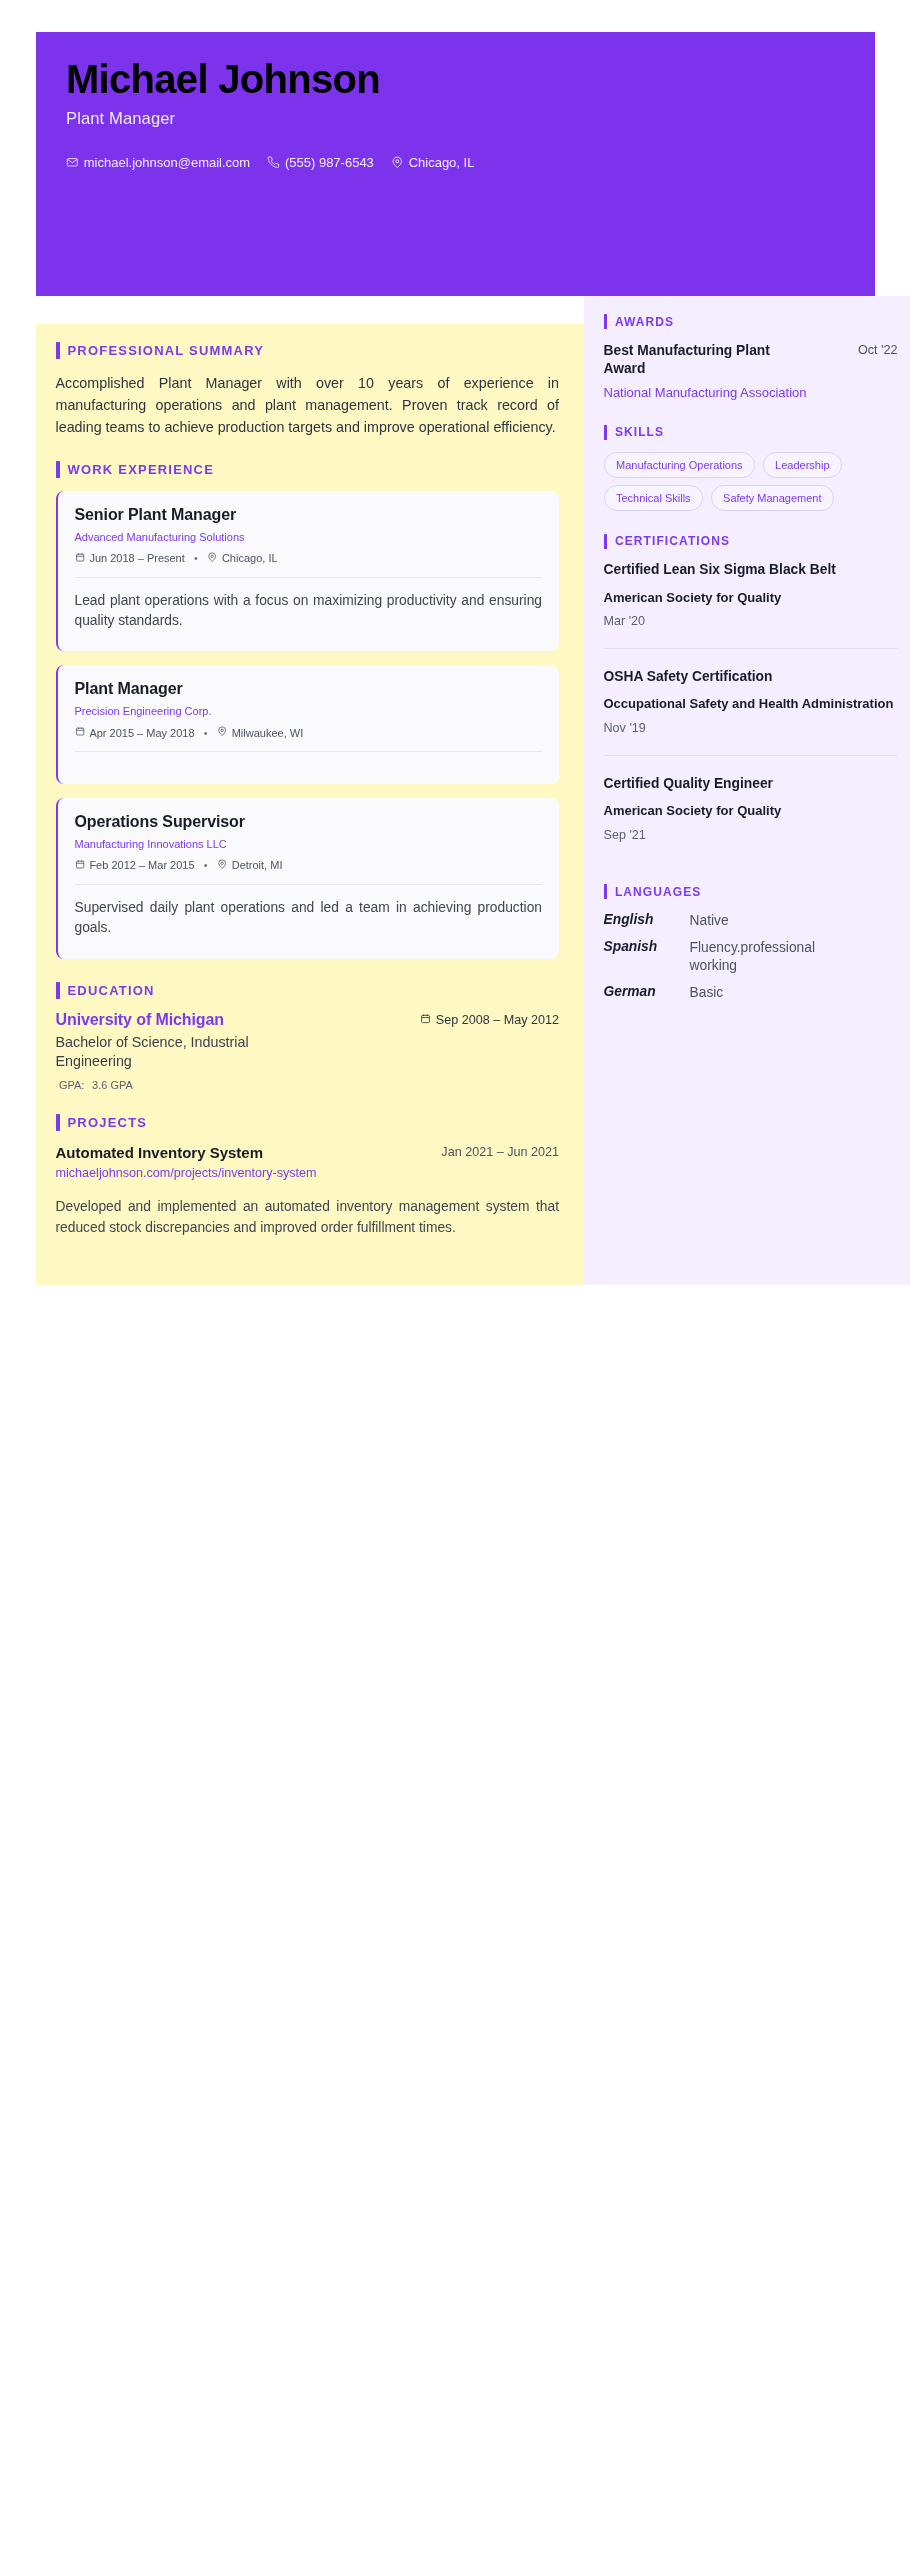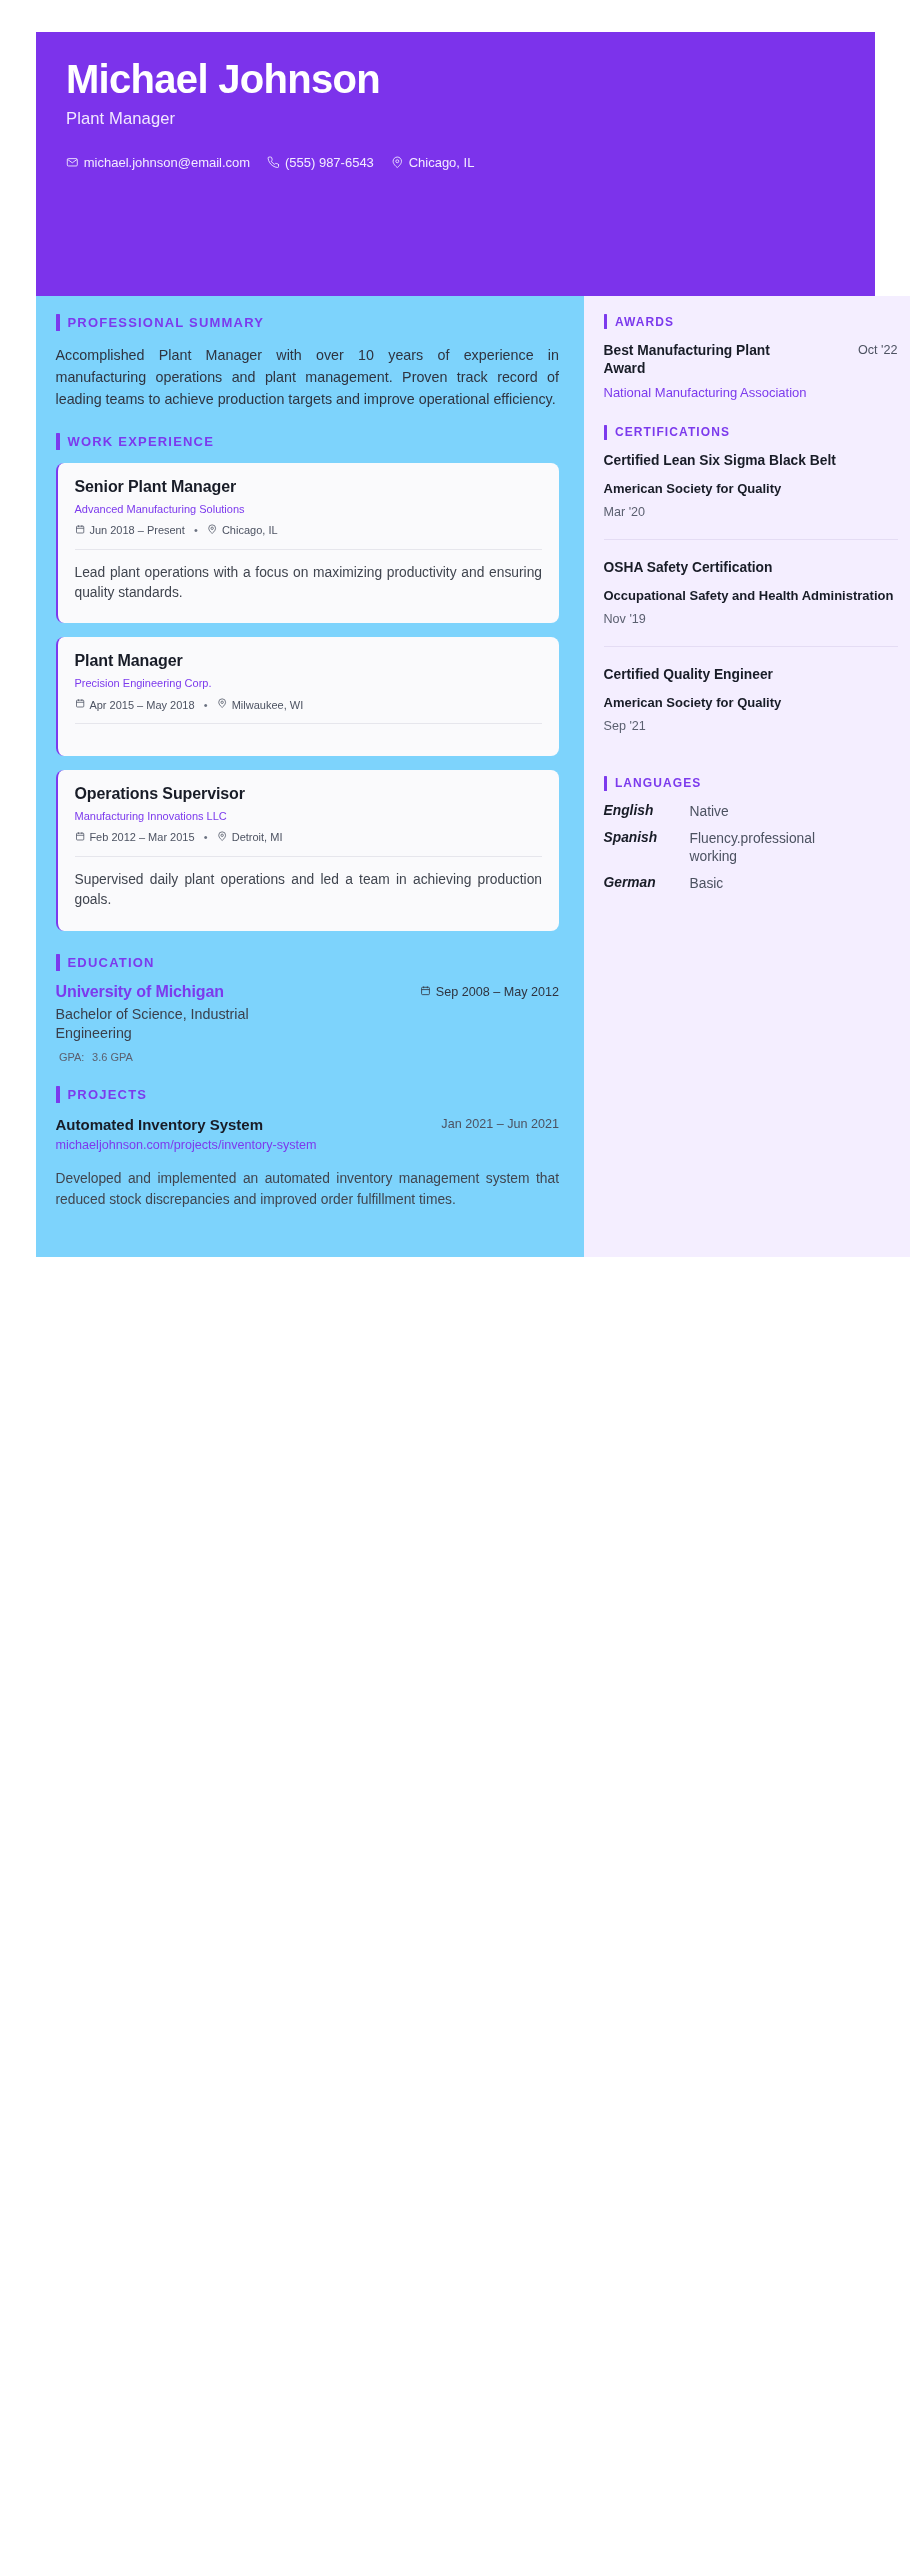--- a/index.html
+++ b/index.html
@@ -25,21 +25,21 @@
   
   .hdr {
     background: #7c33eb;
     padding: 26px 30px 30px 30px;
     box-sizing: border-box;
     min-height: 264px;
   }
   .hdr-name {
     font-size: 40px;
     font-weight: 700;
-    color: #ffffff;
+    color: #000000;
     letter-spacing: -0.7px;
     line-height: 1.05;
     margin: 0 0 9.2px 0;
   }
   .hdr-title {
     font-size: 16.6px;
     font-weight: 400;
     color: #f2e9ff;
     margin: 0 0 26px 0;
     letter-spacing: 0.1px;
@@ -64,21 +64,22 @@
   
   .body-grid {
     display: flex;
     align-items: stretch;
   }
   .col-main {
     width: 548px;
     flex: none;
     box-sizing: border-box;
     padding: 18.4px 25px 23px 19.5px;
-    background: #7dd3fc;
+    background: #fef9c3;
+    margin-top: 28px;
   }
   .col-side {
     width: 333px;
     flex: none;
     box-sizing: border-box;
     background: #f4eeff;
     padding: 18.4px 19.5px 34px 19.5px;
   }
 
   
@@ -527,20 +528,32 @@
         </div>
         <div>
           <div class="aw-top">
             <div class="aw-name">Best Manufacturing Plant Award</div>
             <div class="aw-date">Oct '22</div>
           </div>
           <div class="aw-org">National Manufacturing Association</div>
         </div>
       </div>
 
+      <div class="side-sec">
+        <div class="sec-head small">
+          <span class="bar"></span>
+          <span class="txt">SKILLS</span>
+        </div>
+        <div class="skill-wrap">
+          <span class="skill-chip">Manufacturing Operations</span>
+          <span class="skill-chip">Leadership</span>
+          <span class="skill-chip">Technical Skills</span>
+          <span class="skill-chip">Safety Management</span>
+        </div>
+      </div>
 
       <div class="side-sec">
         <div class="sec-head small">
           <span class="bar"></span>
           <span class="txt">CERTIFICATIONS</span>
         </div>
 
         <div class="cert">
           <div class="cert-name">Certified Lean Six Sigma Black Belt</div>
           <div class="cert-org">American Society for Quality</div>

